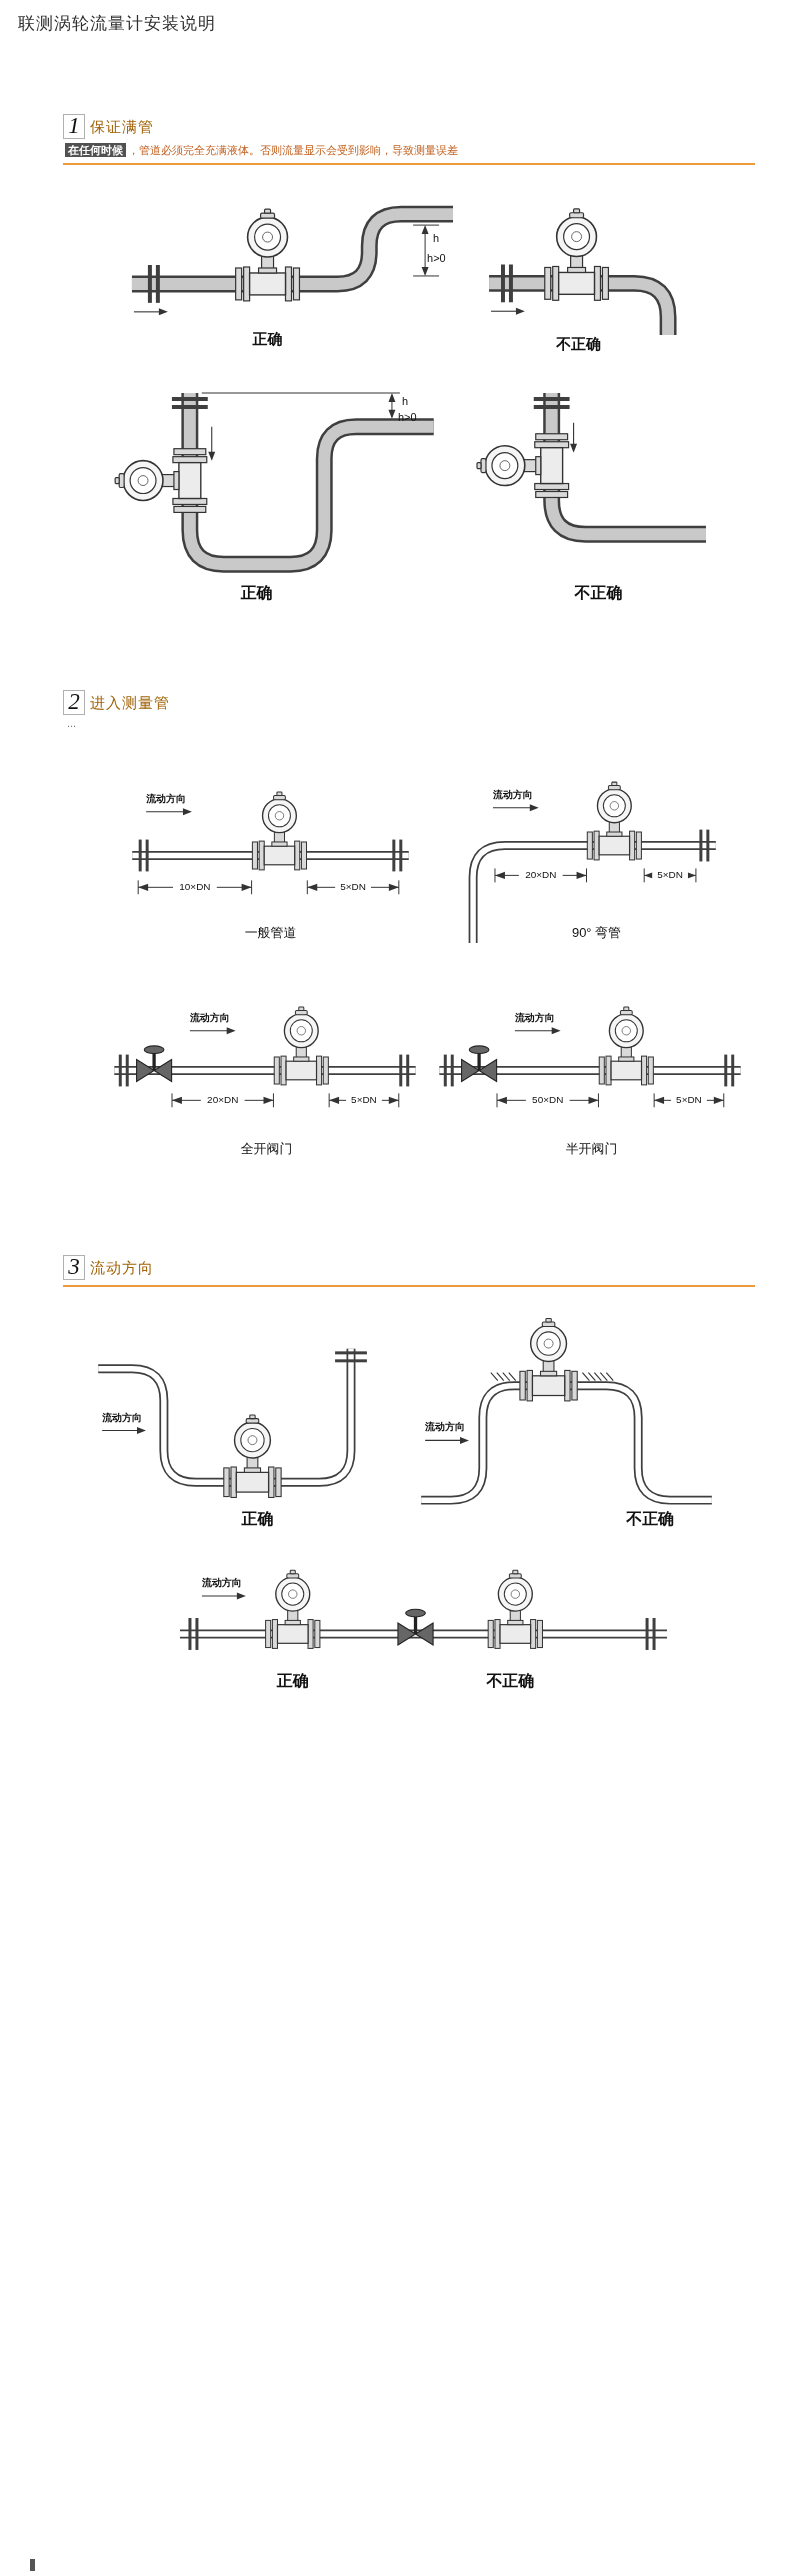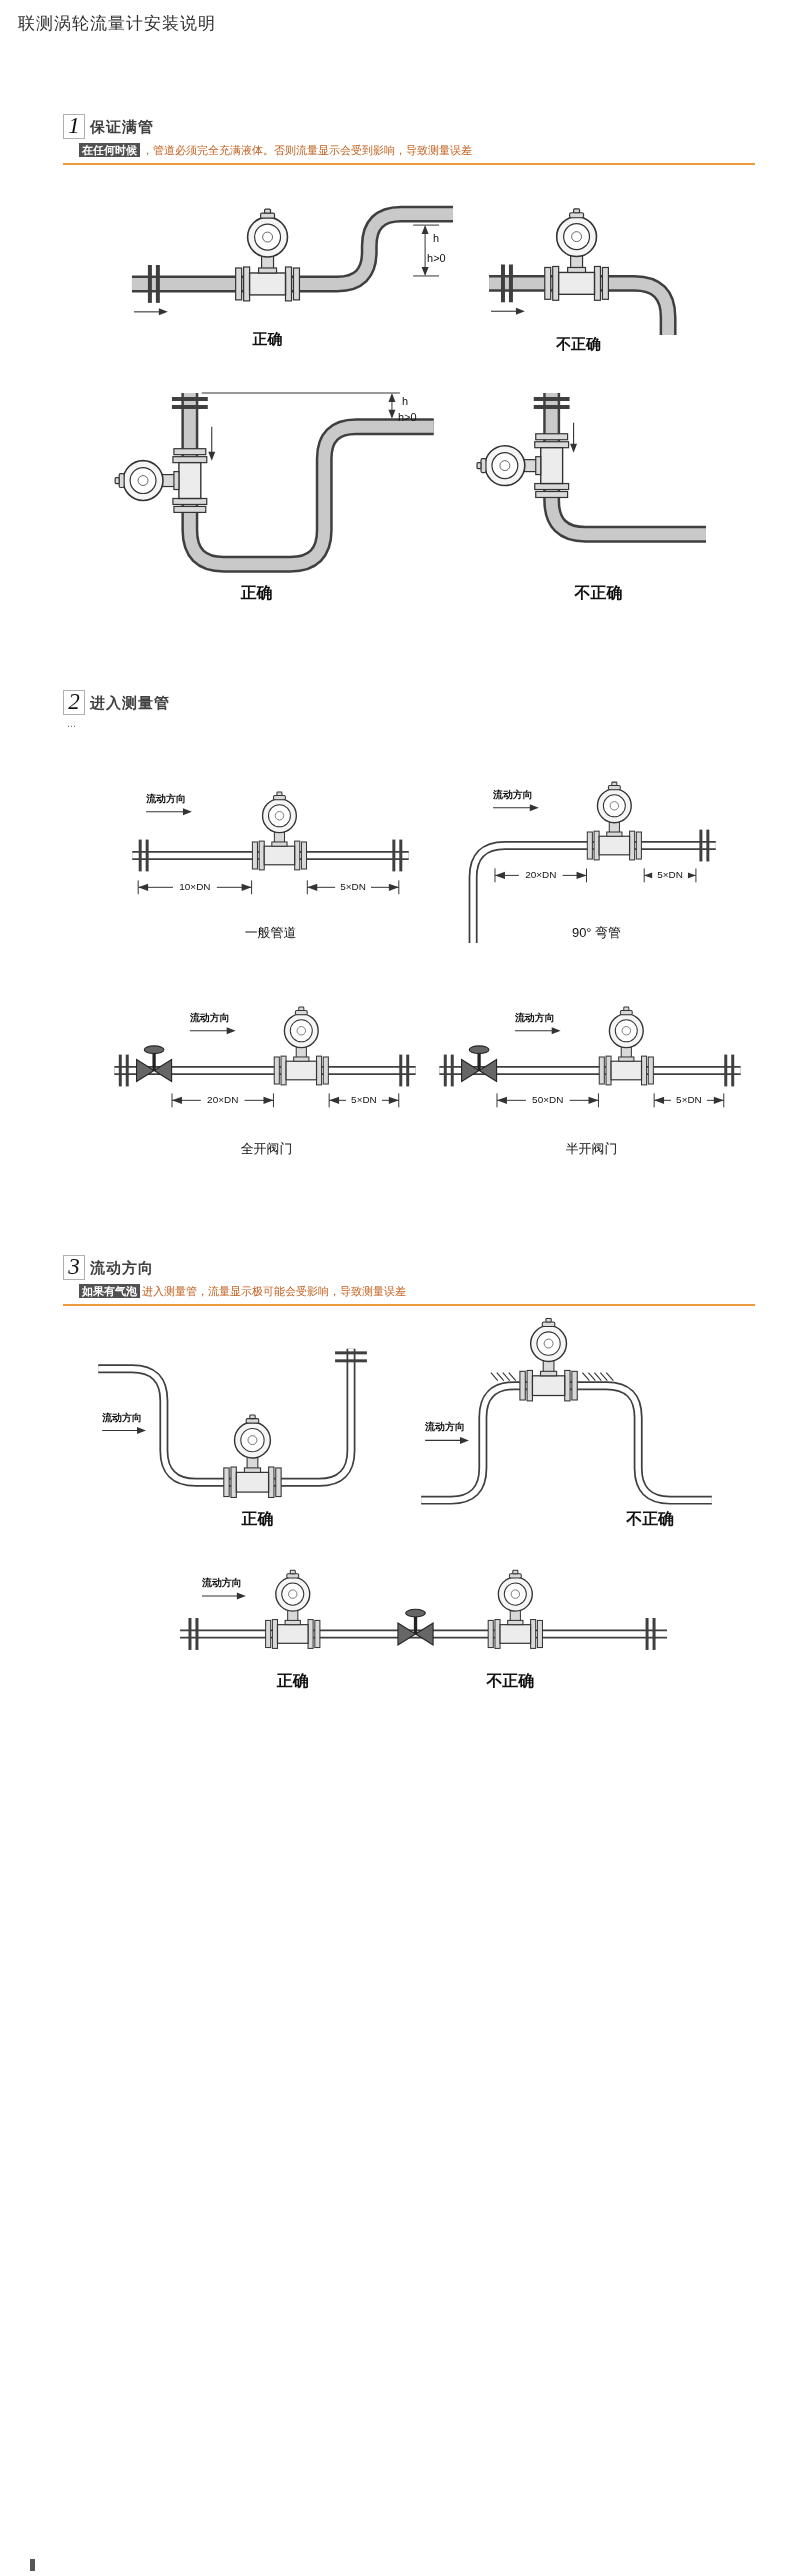--- a/index.html
+++ b/index.html
@@ -6,22 +6,22 @@
   *{margin:0;padding:0;box-sizing:border-box}
   body{background:#fff;font-family:"Liberation Sans",sans-serif}
   .page{position:relative;width:788px;height:2576px;background:#ffffff;overflow:hidden}
   .abs{position:absolute}
   .page-title{position:absolute;left:18px;top:12px;font-size:17px;color:#2e2e2e;letter-spacing:1px}
   
   .sec{position:absolute;left:63px;width:692px}
   .sec-row{display:flex;align-items:flex-end;gap:5px}
   .sec-numbox{width:22px;height:25px;border:1px solid #b0b0b0;display:flex;align-items:center;justify-content:center;background:#fff}
   .sec-digit{font-family:"Liberation Serif",serif;font-style:italic;font-size:23px;line-height:1;transform:translateY(-1px);color:#111}
-  .sec-title{font-size:15px;font-weight:bold;color:#404040;letter-spacing:1px;padding-bottom:2px}
-  .sec-note{margin-top:4px;margin-left:16px;font-size:11px;line-height:15px;white-space:nowrap}
+  .sec-title{font-size:15px;font-weight:normal;color:#a16207;letter-spacing:1px;padding-bottom:2px}
+  .sec-note{margin-top:4px;margin-left:2px;font-size:11px;line-height:15px;white-space:nowrap}
   .note-chip{background:#515151;color:#fff;padding:1px 3px;margin-right:2px;font-weight:bold}
   .note-text{color:#c2601e}
   .note-dots{color:#777;font-size:11px;margin-top:2px;margin-left:4px}
   .sec-rule{height:2px;background:#eb9a3c;margin-top:5px}
   .corner-mark{position:absolute;left:30px;top:2559px;width:5px;height:12px;background:#555}
   
   svg text{font-family:"Liberation Sans",sans-serif;fill:#111}
   .cap{font-size:15px;font-weight:bold}
   .cap2{font-size:16px;font-weight:bold}
   .smcap{font-size:13px}
@@ -322,23 +322,20 @@
     <text class="smcap" x="165" y="175" text-anchor="middle">半开阀门</text>
   </svg>
 
   <div class="sec" style="top:1255px">
     <div class="sec-row">
       <span class="sec-numbox">
           <span class="sec-digit">3</span>
         </span>
       <span class="sec-title">流动方向</span>
     </div>
-    <div class="sec-note">
-      <span class="note-chip">如果有气泡</span><span class="note-text">进入测量管，流量显示极可能会受影响，导致测量误差</span>
-    </div>
     <div class="sec-rule"></div>
   </div>
 
   <svg class="abs" style="left:88px;top:1321px" width="314" height="211" viewBox="0 0 315 212">
     <g>
       <path class="tpipe-o" d="M10,48 H44 Q76,48 76,80 V130 Q76,162 108,162 H232 Q264,162 264,130 V28"></path>
       <path class="tpipe-i" d="M10,48 H44 Q76,48 76,80 V130 Q76,162 108,162 H232 Q264,162 264,130 V28"></path>
       <line class="fl-tick2" x1="248" y1="32" x2="280" y2="32"></line>
       <line class="fl-tick2" x1="248" y1="40" x2="280" y2="40"></line>
     </g>

